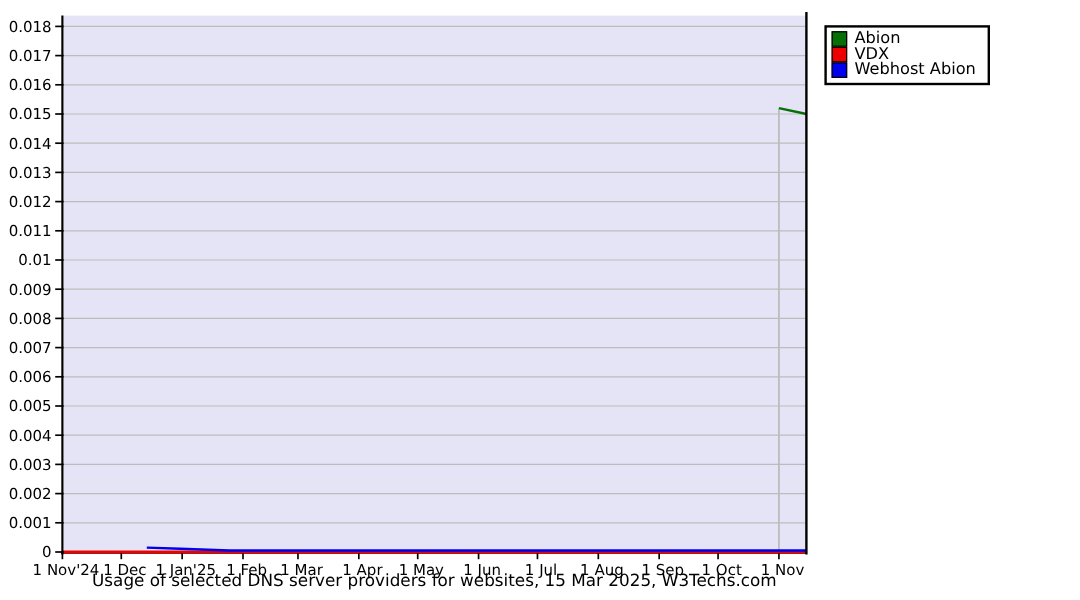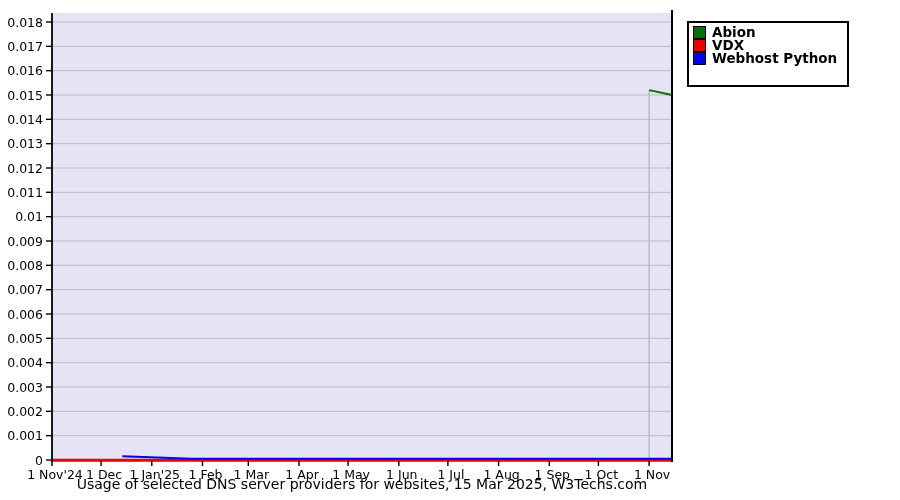--- a/index.html
+++ b/index.html
@@ -11,22 +11,21 @@
   #chart-svg text{font-family:"DejaVu Sans",sans-serif;fill:#000;}
   .y-tick-label{font-size:12.5px;}
   .x-tick-label{font-size:12.5px;}
   .chart-title{
     position:absolute;left:52px;width:620px;top:476px;
     text-align:center;font-size:14px;white-space:nowrap;
   }
   .legend{
     position:absolute;left:687px;top:21px;width:auto;
     background:#ffffff;border:2px solid #000;
-    padding:3px 10px 20px 4px;
-    font-weight:bold;
+    padding:3px 10px 4px 4px;
   }
   .legend-row{display:flex;align-items:center;height:13px;}
   .swatch{
     width:11px;height:11px;border:1px solid #000;
     margin-right:6px;flex:0 0 auto;display:inline-block;
   }
   .legend-label{font-size:13.5px;line-height:13px;white-space:nowrap;}
 </style>
 </head>
 <body>
@@ -128,17 +127,17 @@
   <div class="legend-row">
     <span class="swatch" style="background: rgb(6, 112, 6);"></span>
     <span class="legend-label">Abion</span>
   </div>
   <div class="legend-row">
     <span class="swatch" style="background: rgb(238, 0, 0);"></span>
     <span class="legend-label">VDX</span>
   </div>
   <div class="legend-row">
     <span class="swatch" style="background: rgb(0, 0, 238);"></span>
-    <span class="legend-label">Webhost Python</span>
+    <span class="legend-label">Webhost Abion</span>
   </div>
 </div>
 
 <div class="chart-title">Usage of selected DNS server providers for websites, 15 Mar 2025, W3Techs.com</div>
 
 </body></html>

